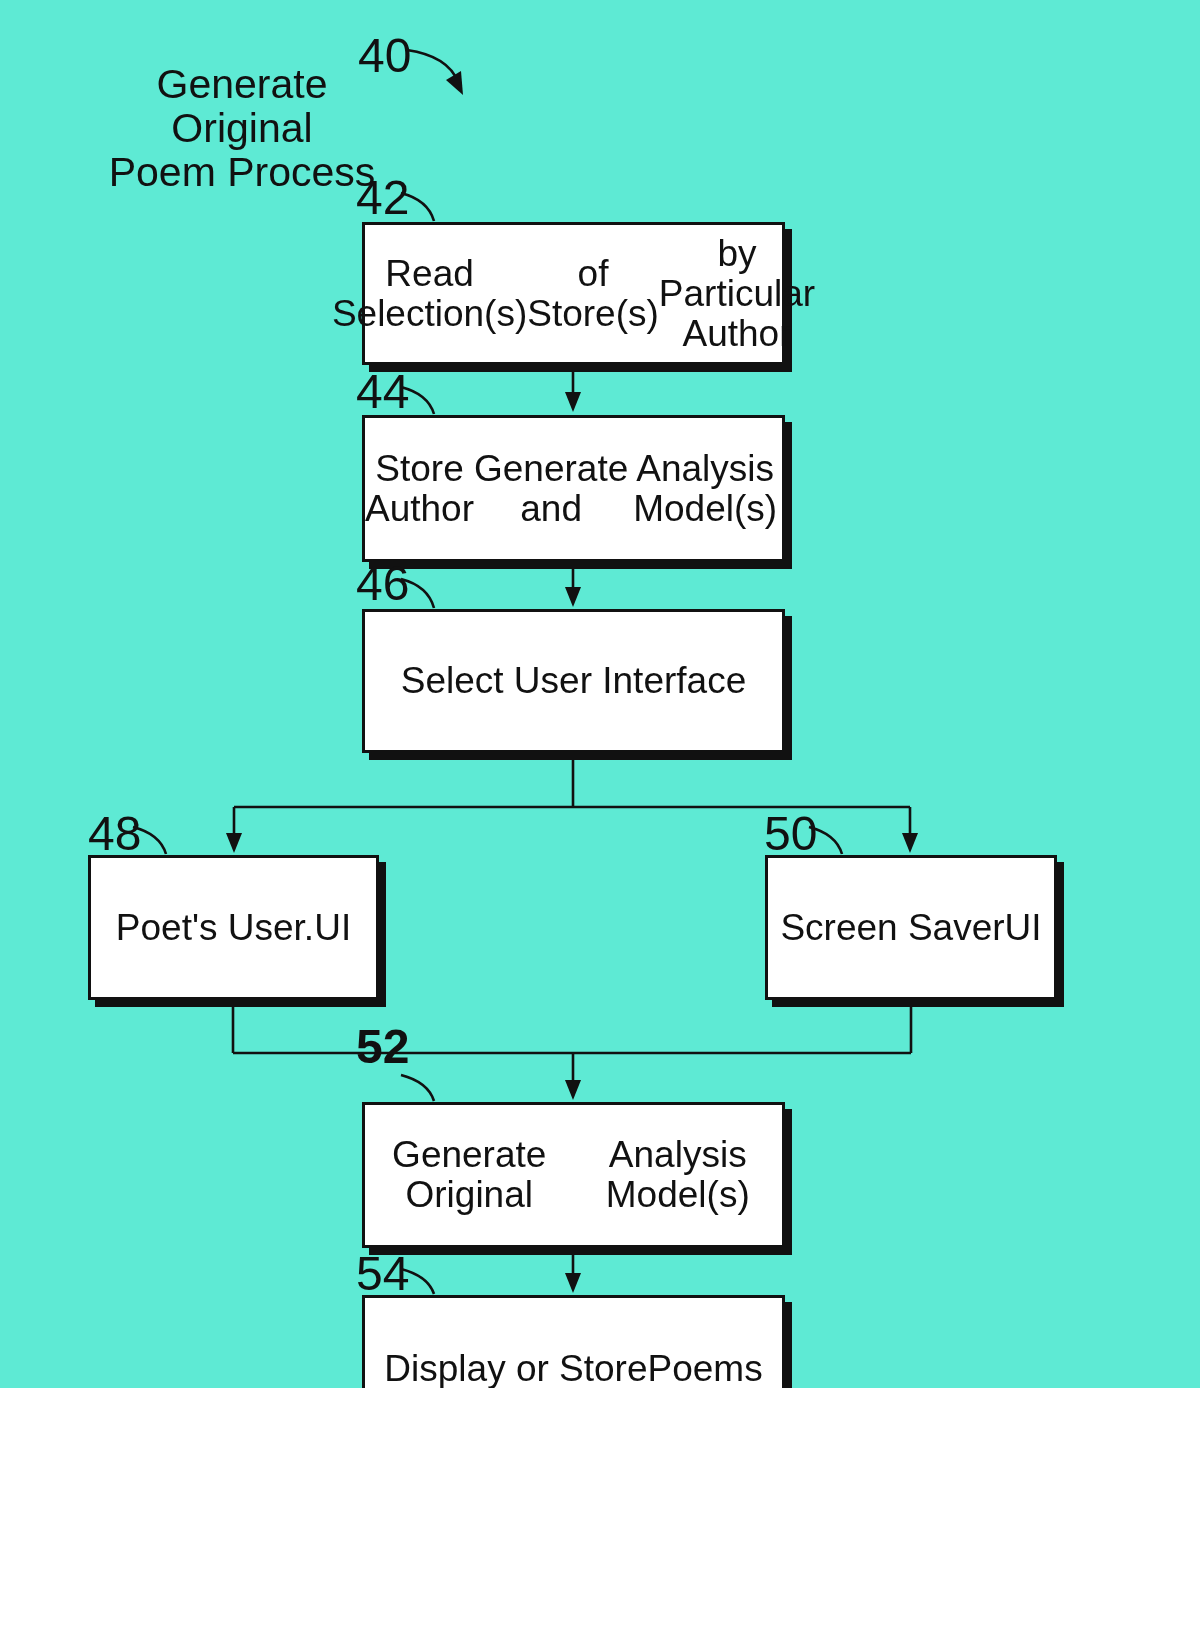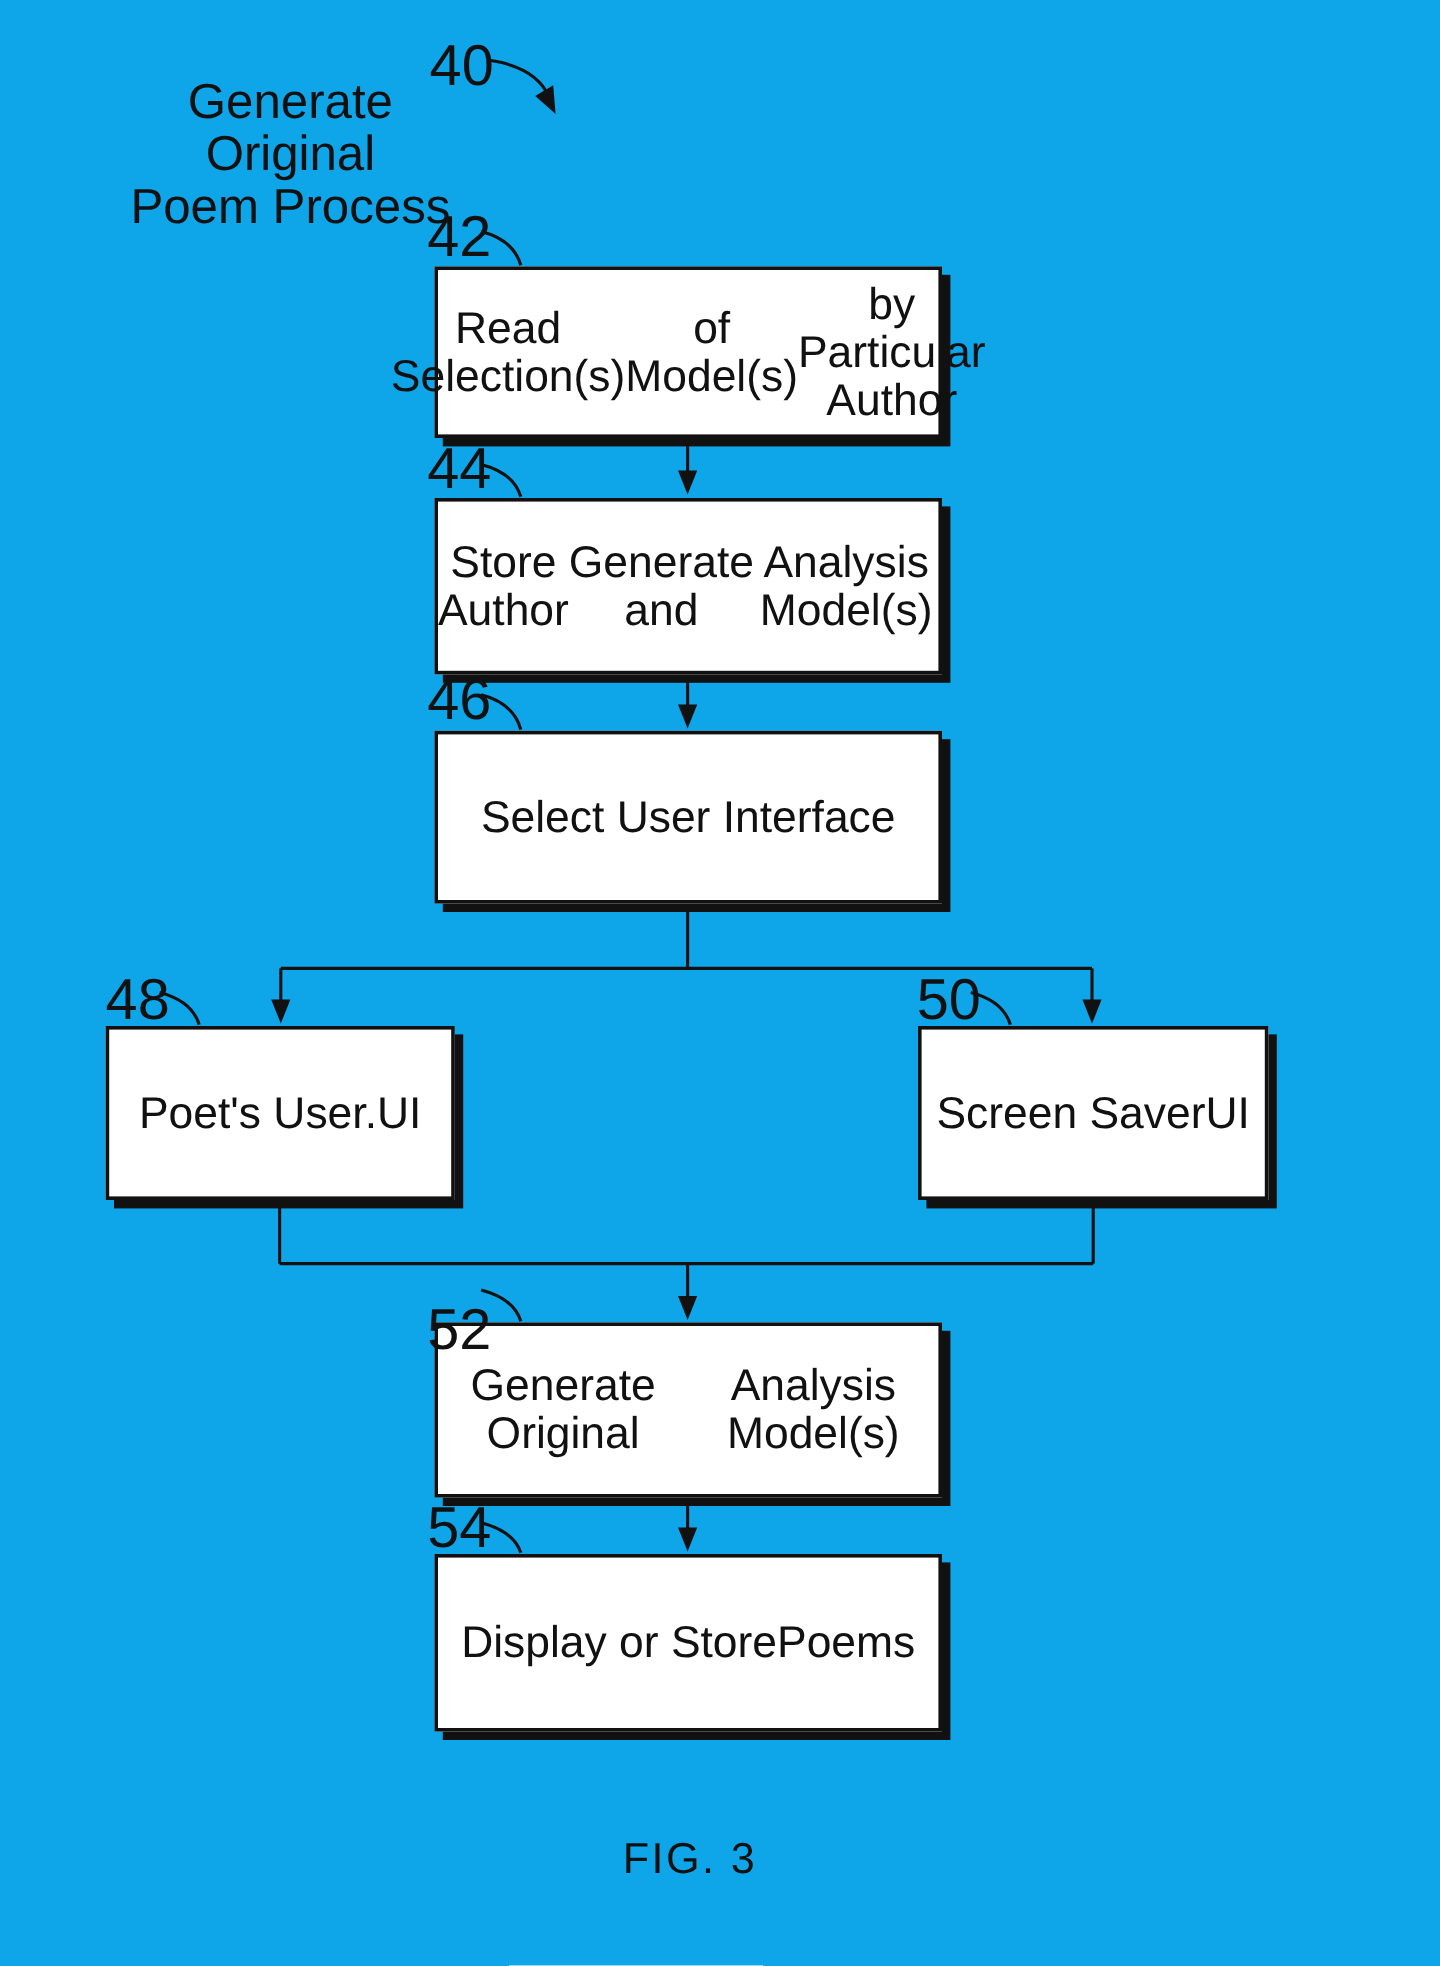--- a/index.html
+++ b/index.html
@@ -3,22 +3,22 @@
 <meta charset="utf-8">
 <style>
   html, body {
     margin: 0;
     padding: 0;
     background: #ffffff;
   }
   #page {
     position: relative;
     width: 1200px;
-    height: 1638px;
-    background: #0ea5e9;
+    height: 1388px;
+    background: #5eead4;
     font-family: "Liberation Sans", sans-serif;
     color: #111111;
     overflow: hidden;
   }
   #connector-layer {
     position: absolute;
     left: 0; top: 0;
     width: 1200px; height: 1638px;
     pointer-events: none;
   }
@@ -132,26 +132,26 @@
     <div>Generate Original</div>
     <div>Poem Process</div>
   </div>
   <div class="ref" style="left:358px; top:38px;">40</div>
 
   <div class="ref" style="left:356px; top:180px;">42</div>
   <div class="ref" style="left:356px; top:374px;">44</div>
   <div class="ref" style="left:356px; top:566px;">46</div>
   <div class="ref" style="left:88px;  top:816px;">48</div>
   <div class="ref" style="left:764px; top:816px;">50</div>
-  <div class="ref" style="left:356px; top:1091px;">52</div>
+  <div class="ref" style="left:356px; top:1029px;font-weight:bold;">52</div>
   <div class="ref" style="left:356px; top:1256px;">54</div>
 
   <div class="pbox" style="left:362px; top:222px; width:423px; height:143px;">
     <span>Read Selection(s)</span>
-    <span>of Model(s)</span>
+    <span>of Store(s)</span>
     <span>by Particular Author</span>
   </div>
 
   <div class="pbox" style="left:362px; top:415px; width:423px; height:147px;">
     <span>Store Author</span>
     <span>Generate and</span>
     <span>Analysis Model(s)</span>
   </div>
 
   <div class="pbox" style="left:362px; top:609px; width:423px; height:144px;">

